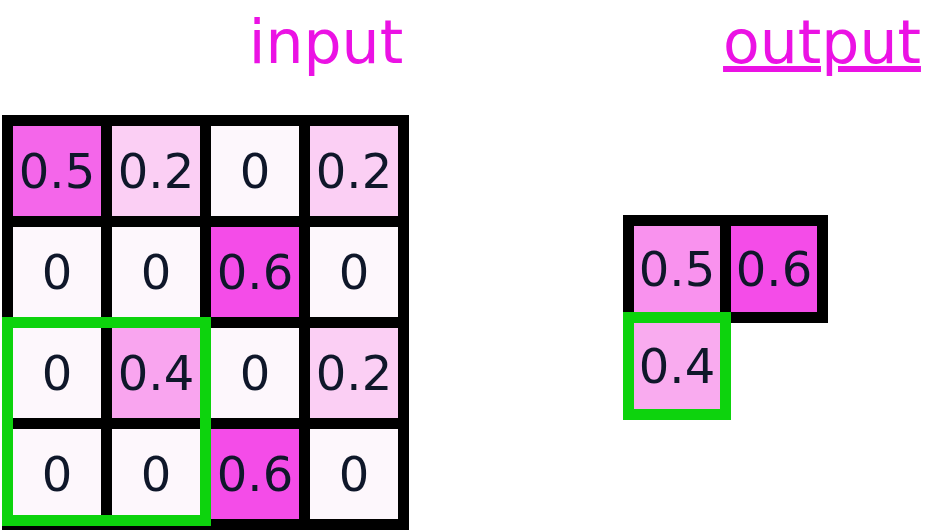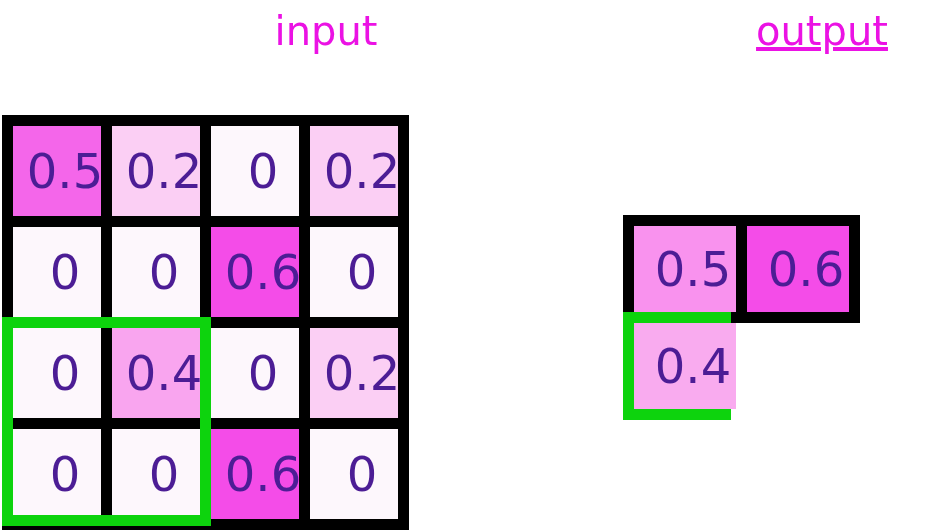--- a/index.html
+++ b/index.html
@@ -11,21 +11,21 @@
     height: 530px;
     position: relative;
     background: #ffffff;
     overflow: hidden;
     font-family: "DejaVu Sans", sans-serif;
   }
   .title {
     position: absolute;
     top: 8px;
     transform: translateX(-50%);
-    font-size: 40px;
+    font-size: 60px;
     line-height: 1.15;
     color: #eb12e4;
     white-space: nowrap;
   }
   #title-input  { left: 326px; }
   #title-output { left: 822px; text-decoration: underline; }
 
   
   #input-grid {
     position: absolute;
@@ -39,23 +39,22 @@
     grid-template-columns: repeat(4, 88px);
     grid-template-rows: repeat(4, 90px);
     gap: 11px;
     padding: 11px;
   }
   .cell {
     display: flex;
     align-items: center;
     justify-content: center;
     font-size: 48px;
-    color: #4c1d95;
+    color: #0f172a;
     background: #ffffff;
-    padding-left: 16px;
   }
 
   
   #input-pool-window {
     position: absolute;
     left: 2px;
     top: 317px;
     width: 209px;
     height: 209px;
     box-sizing: border-box;

